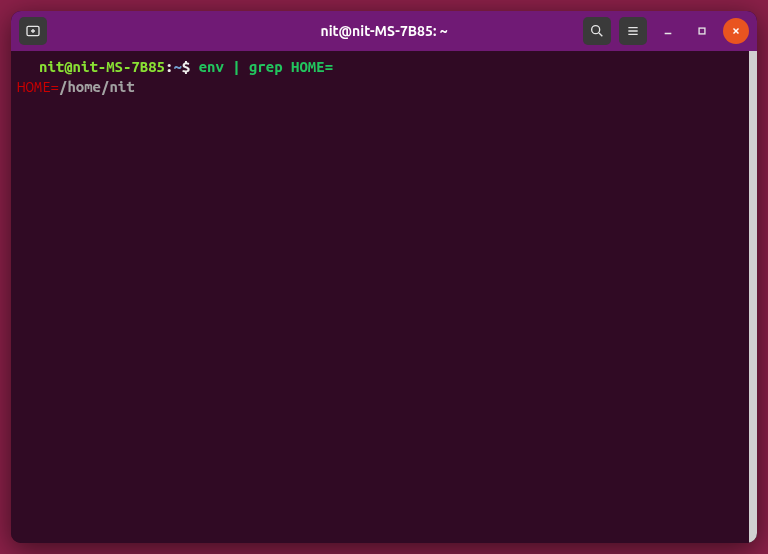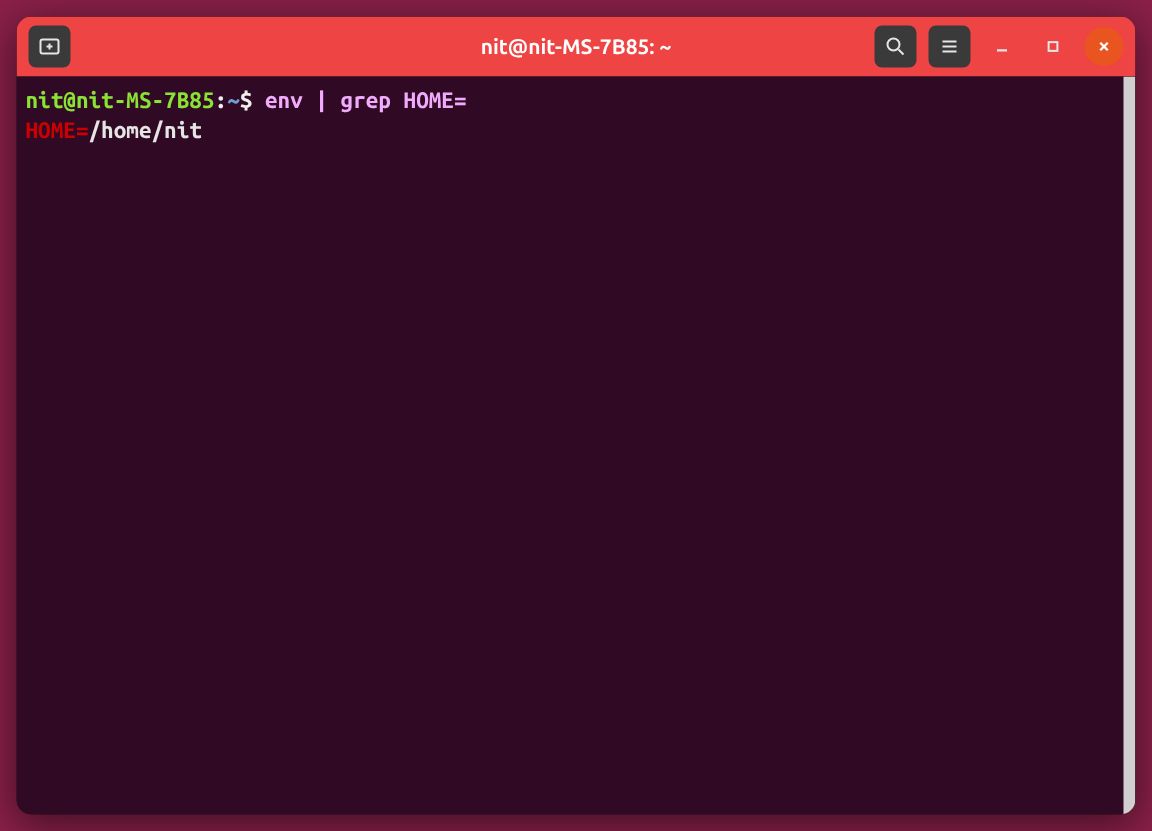--- a/index.html
+++ b/index.html
@@ -18,21 +18,21 @@
       height: 532px;
       border-radius: 10px;
       overflow: hidden;
       box-shadow: 0 6px 28px rgba(0,0,0,0.55);
       display: flex;
       flex-direction: column;
       background: #300a24;
     }
     .titlebar {
       height: 40px;
-      background: #ef4444;
+      background: #701a75;
       display: flex;
       align-items: center;
       padding: 0 8px;
       gap: 6px;
       position: relative;
       flex-shrink: 0;
     }
     .tb-left, .tb-right { display: flex; align-items: center; gap: 8px; }
     .tb-spacer { flex: 1; }
     .title {
@@ -87,27 +87,27 @@
     .scrollbar {
       position: absolute;
       right: 0;
       top: 0;
       width: 8px;
       height: 100%;
       background: #d0d0d0;
       cursor: pointer;
     }
     .line { white-space: pre; }
-    .p-user { color: #8ae234; font-weight: 700; }
+    .p-user { color: #8ae234; font-weight: 700; margin-left: 22px; }
     .p-colon { color: #eeeeec; }
     .p-path { color: #729fcf; font-weight: 700; }
     .p-dollar { color: #eeeeec; }
-    .cmd { color: #f0abfc; }
-    .hl { color: #cc0000; font-weight: 700; }
-    .out { color: #e5e5e5; }
+    .cmd { color: #22c55e; }
+    .hl { color: #cc0000; font-weight: 400; }
+    .out { color: #a3a3a3; }
     .cursor {
       display: inline-block;
       width: 9px;
       height: 18px;
       border: 1px solid #eeeeec;
       vertical-align: -3px;
       margin-left: 2px;
     }
   </style>
 </head>

